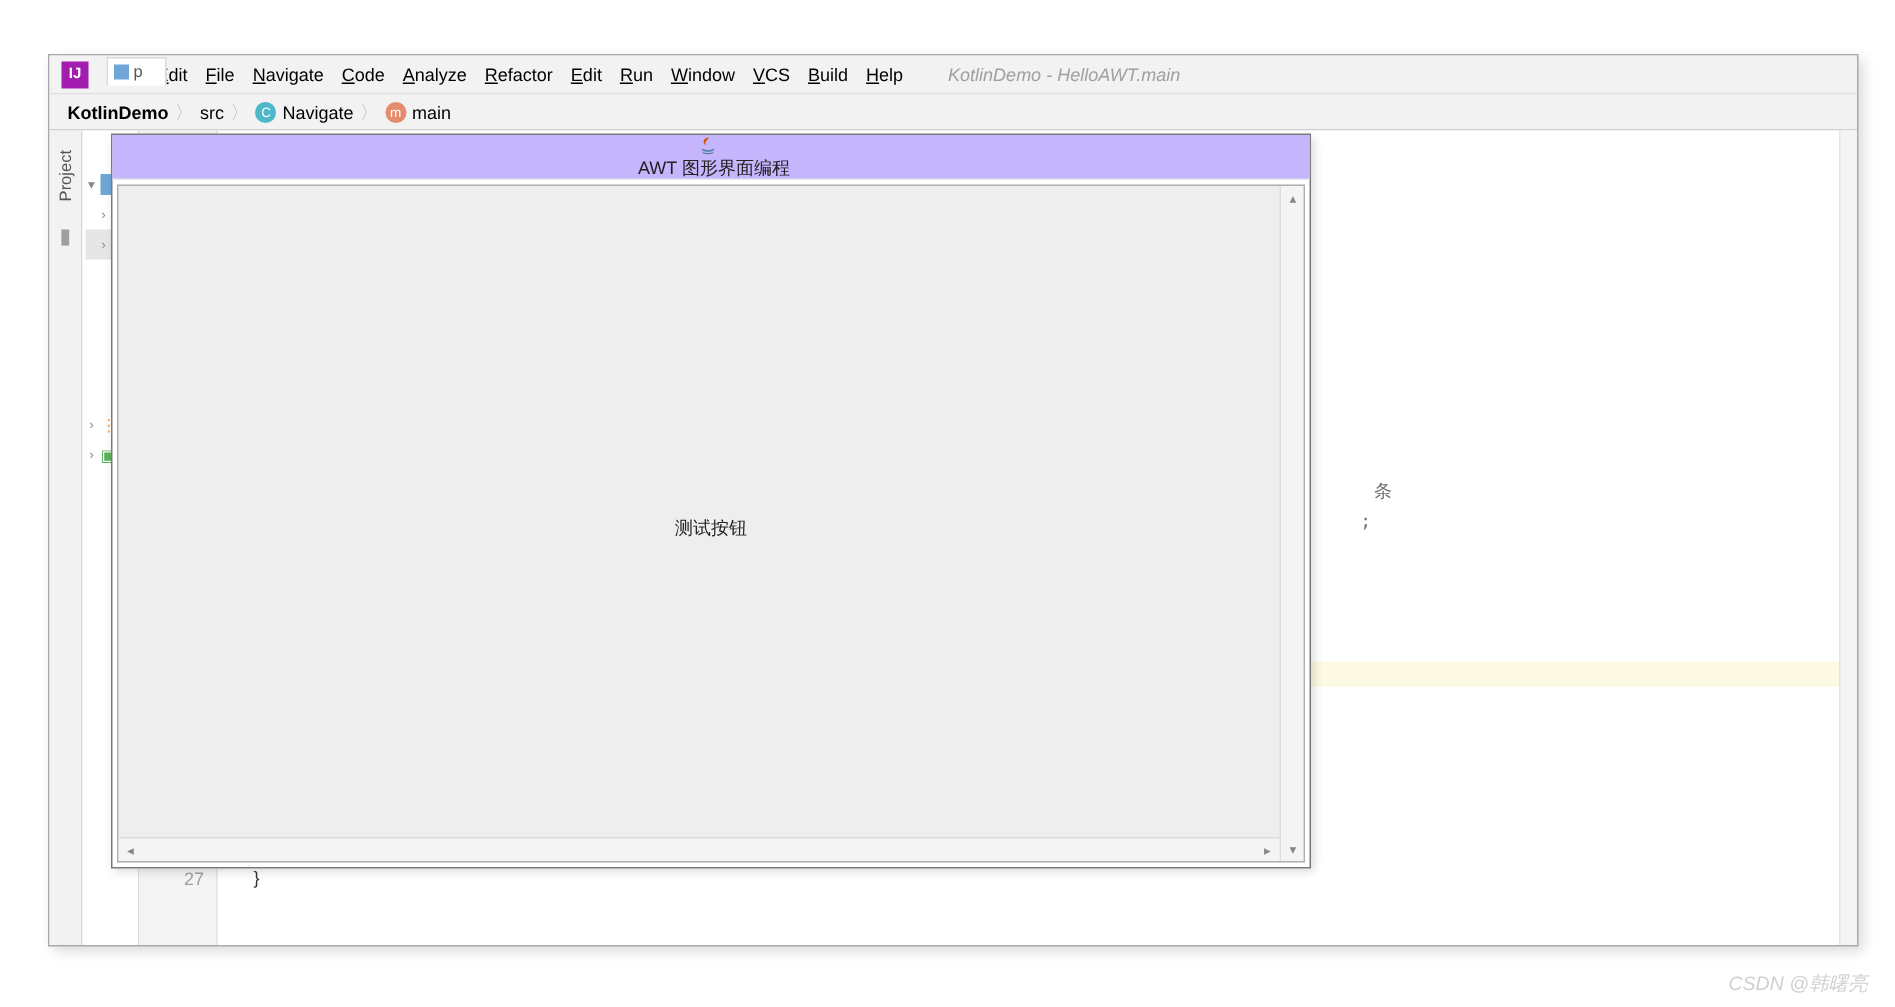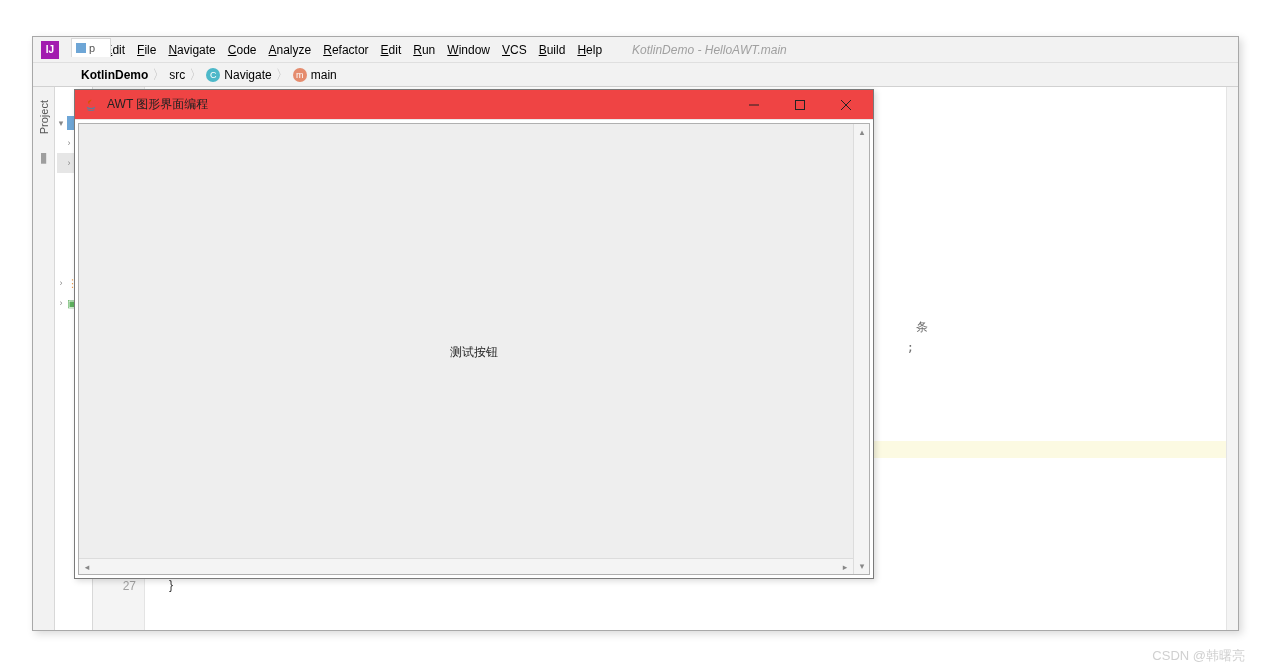--- a/index.html
+++ b/index.html
@@ -9,21 +9,21 @@
   
   .menubar { height: 26px; display: flex; align-items: center; background: #f2f2f2; border-bottom: 1px solid #dfdfdf; padding: 0 4px; font-size: 12px; }
   .app-icon { width: 18px; height: 18px; background: #a21caf; color: #fff; display: flex; align-items: center; justify-content: center; font-size: 10px; font-weight: bold; margin: 0 8px 0 4px; }
   .menu-item { padding: 2px 6px; cursor: default; }
   .menu-item:first-letter { text-decoration: underline; }
   .title-tail { margin-left: 24px; color: #a0a0a0; font-style: italic; }
 
   
   .navbar { height: 24px; display: flex; align-items: center; background: #f2f2f2; border-bottom: 1px solid #d1d1d1; font-size: 12px; padding: 0 6px; }
   .crumb { padding: 0 6px; display: flex; align-items: center; gap: 4px; }
-  .crumb.bold { font-weight: 600; margin-left: 36px; }
+  .crumb.bold { font-weight: 600; }
   .crumb-sep { color: #bfbfbf; font-size: 13px; margin: 0 -2px; }
   .class-badge { width: 14px; height: 14px; border-radius: 50%; background: #4db8c9; color: #fff; font-size: 9px; display: flex; align-items: center; justify-content: center; }
   .method-badge { width: 14px; height: 14px; border-radius: 50%; background: #e58c6e; color: #fff; font-size: 9px; display: flex; align-items: center; justify-content: center; }
 
   
   .ide-body { flex: 1; display: flex; min-height: 0; }
   .side-tab { width: 22px; background: #f2f2f2; border-right: 1px solid #d8d8d8; display: flex; flex-direction: column; align-items: center; padding-top: 8px; gap: 10px; }
   .side-label { writing-mode: vertical-rl; transform: rotate(180deg); font-size: 11px; color: #555; padding: 4px 0; border: 1px solid transparent; }
   .folder-glyph { color: #9e9e9e; font-size: 14px; }
   .tree-col { width: 38px; background: #fff; border-right: 1px solid #d8d8d8; padding: 4px 2px; font-size: 11px; color: #555; }
@@ -45,32 +45,32 @@
   .ed-right { position: absolute; right: 0; top: 0; bottom: 0; width: 12px; background: #f4f4f4; border-left: 1px solid #e4e4e4; }
 
   .hint-text { position: absolute; right: 310px; top: 232px; font-size: 12px; color: #707070; }
   .semi-text { position: absolute; right: 324px; top: 252px; font-size: 12px; color: #707070; font-family: Consolas, monospace; }
 
   
   .tab-stub { position: absolute; left: 38px; top: 1px; width: 40px; height: 19px; background: #fff; border: 1px solid #d8d8d8; border-bottom: none; font-size: 11px; display: flex; align-items: center; padding: 0 4px; gap: 3px; }
 
   
   .awt-window { position: absolute; left: 74px; top: 89px; width: 800px; height: 490px; background: #fff; border: 1px solid #7a7a7a; box-shadow: 2px 2px 6px rgba(0,0,0,0.15); display: flex; flex-direction: column; z-index: 50; }
-  .awt-title { height: 30px; background: #ef4444; display: flex; align-items: center; padding: 0 4px 0 8px; border-bottom: 1px solid #e8e8e8; }
+  .awt-title { height: 30px; background: #c4b5fd; display: flex; align-items: center; padding: 0 4px 0 8px; border-bottom: 1px solid #e8e8e8; flex-direction: column; }
   .java-cup { width: 16px; height: 16px; margin-right: 8px; display: flex; align-items: center; justify-content: center; color: #5382a1; font-size: 12px; }
   .awt-title-text { font-size: 12px; color: #222; flex: 1; }
   .win-btn { width: 46px; height: 30px; display: flex; align-items: center; justify-content: center; font-size: 13px; color: #222; }
   .awt-body { flex: 1; display: flex; flex-direction: column; padding: 3px; }
   .awt-panel { flex: 1; border: 1px solid #b0b0b0; background: #eeeeee; position: relative; overflow: hidden; }
   .awt-scroll-v { position: absolute; right: 0; top: 0; bottom: 0; width: 16px; background: #f4f4f4; border-left: 1px solid #dcdcdc; }
   .awt-scroll-h { position: absolute; left: 0; right: 16px; bottom: 0; height: 16px; background: #f4f4f4; border-top: 1px solid #dcdcdc; }
   .awt-scroll-arrow { position: absolute; width: 16px; height: 16px; display: flex; align-items: center; justify-content: center; font-size: 9px; color: #888; }
   .awt-btn { position: absolute; left: 50%; top: 220px; transform: translateX(-50%); font-size: 12px; color: #222; }
 
-  .watermark { position: absolute; right: 18px; bottom: 6px; font-size: 13px; color: #d0d0d0; font-family: Arial, "Microsoft YaHei"; }
+  .watermark { position: absolute; right: 18px; bottom: 6px; font-size: 13px; color: #d0d0d0; font-family: Arial, "Microsoft YaHei"; font-style: italic; }
 </style>
 </head>
 <body>
 
 <div class="ide-frame">
 
   <div class="menubar">
     <div class="app-icon">IJ</div>
     <div class="menu-item">File</div>
     <div class="menu-item">Edit</div>

